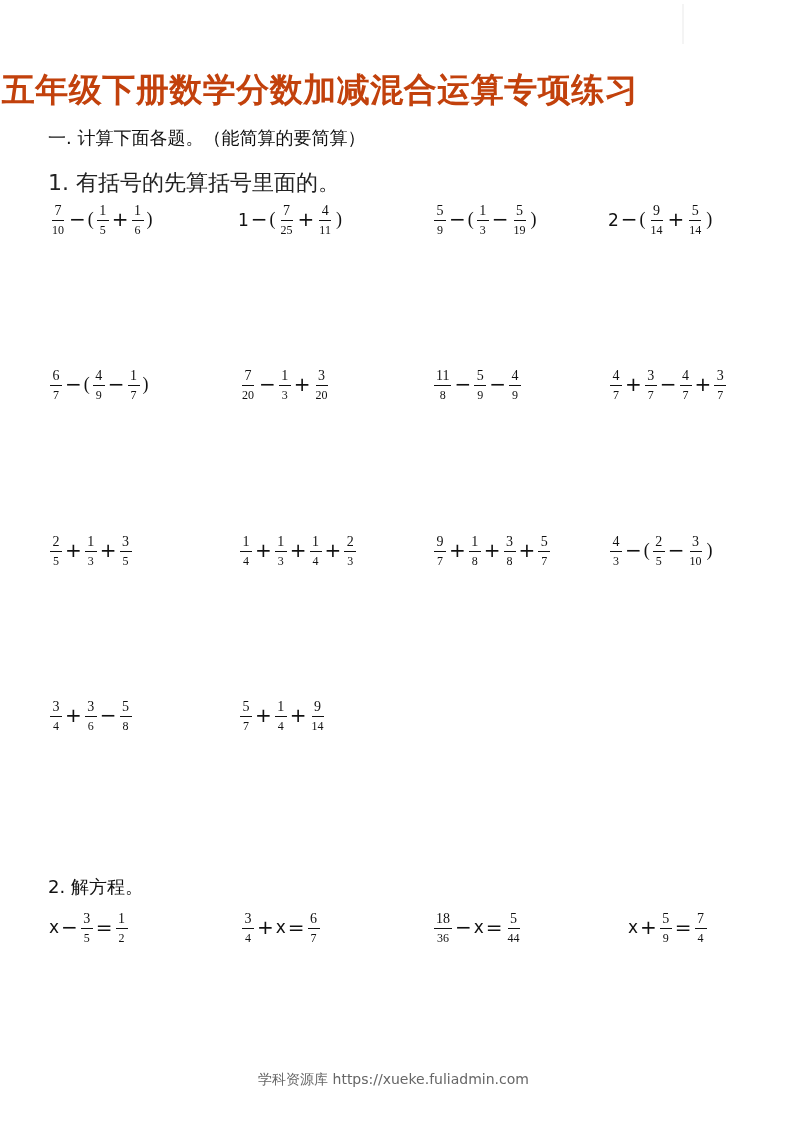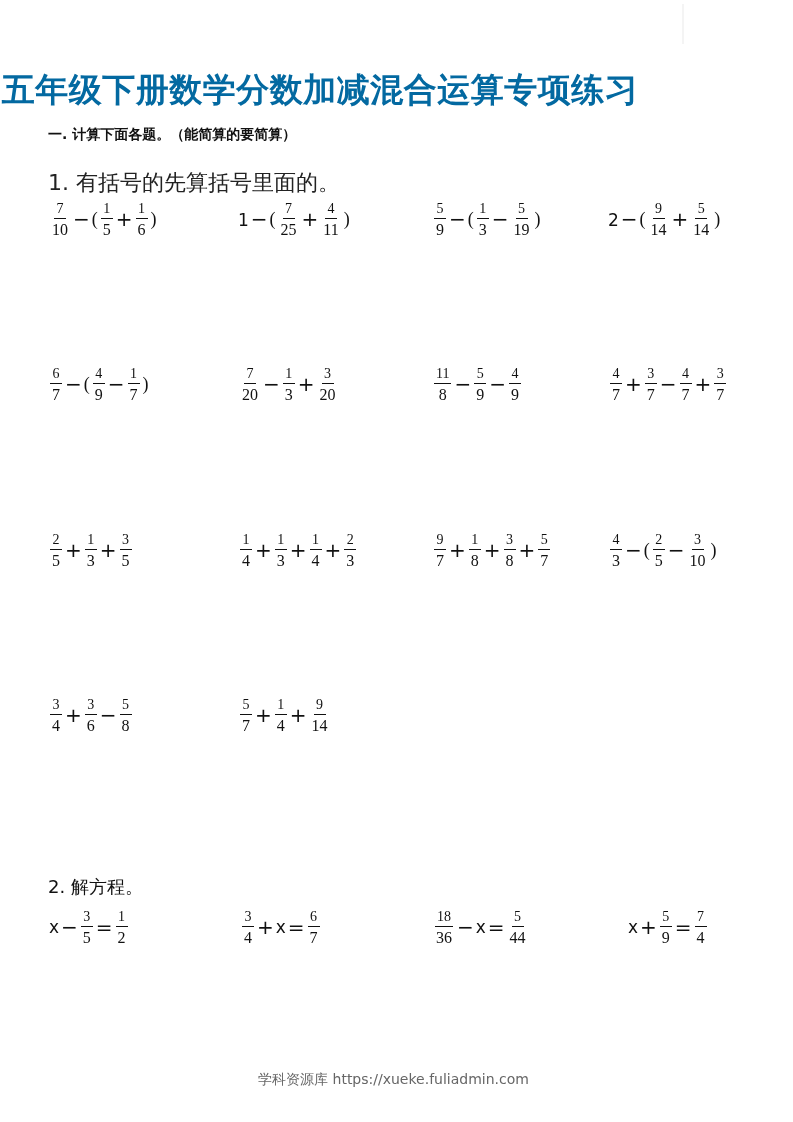--- a/index.html
+++ b/index.html
@@ -2,41 +2,41 @@
 <html><head>
 <meta charset="utf-8">
 <style>
   html, body { margin: 0; padding: 0; background: #ffffff; }
   body {
     width: 793px; height: 1122px; position: relative; overflow: hidden;
     font-family: "DejaVu Sans", sans-serif; color: #111;
   }
   .title {
     position: absolute; top: 68px; left: 0; width: 640px; text-align: center;
-    font-size: 33px; font-weight: bold; letter-spacing: 0.5px; color: #0369a1;
+    font-size: 33px; font-weight: bold; letter-spacing: 0.5px; color: #c2410c;
   }
   .section-head {
-    position: absolute; left: 48px; top: 126px; font-size: 14px; font-weight: bold; color: #111;
+    position: absolute; left: 48px; top: 126px; font-size: 18px; font-weight: normal; color: #111;
   }
   .sub-head {
     position: absolute; left: 48px; top: 168px; font-size: 22px; color: #222;
   }
   .sub-head2 {
     position: absolute; left: 48px; top: 875px; font-size: 18px; font-weight: normal; color: #111;
   }
   .problem {
     position: absolute; display: flex; align-items: center; height: 44px;
     font-family: "Liberation Serif", serif; font-size: 15px; color: #111;
   }
   .frac {
     display: inline-flex; flex-direction: column; align-items: center;
     margin: 0 2px; line-height: 1;
   }
   .frac .num { font-size: 14px; padding: 0 2px 2px 2px; border-bottom: 1px solid #111; min-width: 8px; text-align: center; }
-  .frac .den { font-size: 16px; padding: 3px 2px 0 2px; text-align: center; }
+  .frac .den { font-size: 12px; padding: 3px 2px 0 2px; text-align: center; }
   .op { font-family: "DejaVu Sans", sans-serif; font-size: 20px; margin: 0 1px; position: relative; top: -1px; }
   .paren { font-family: "Liberation Serif", serif; font-size: 18px; margin: 0 1px; position: relative; top: -1px; }
   .int { font-family: "DejaVu Sans", sans-serif; font-size: 17px; margin-right: 1px; }
   .var { font-family: "DejaVu Sans", sans-serif; font-size: 17px; margin: 0 1px; position: relative; top: -1px; }
   .footer {
     position: absolute; top: 1071px; left: 0; width: 787px; text-align: center;
     font-size: 14px; color: #666;
   }
   .edge-mark {
     position: absolute; left: 682px; top: 4px; width: 2px; height: 40px; background: #f4f4f4;

